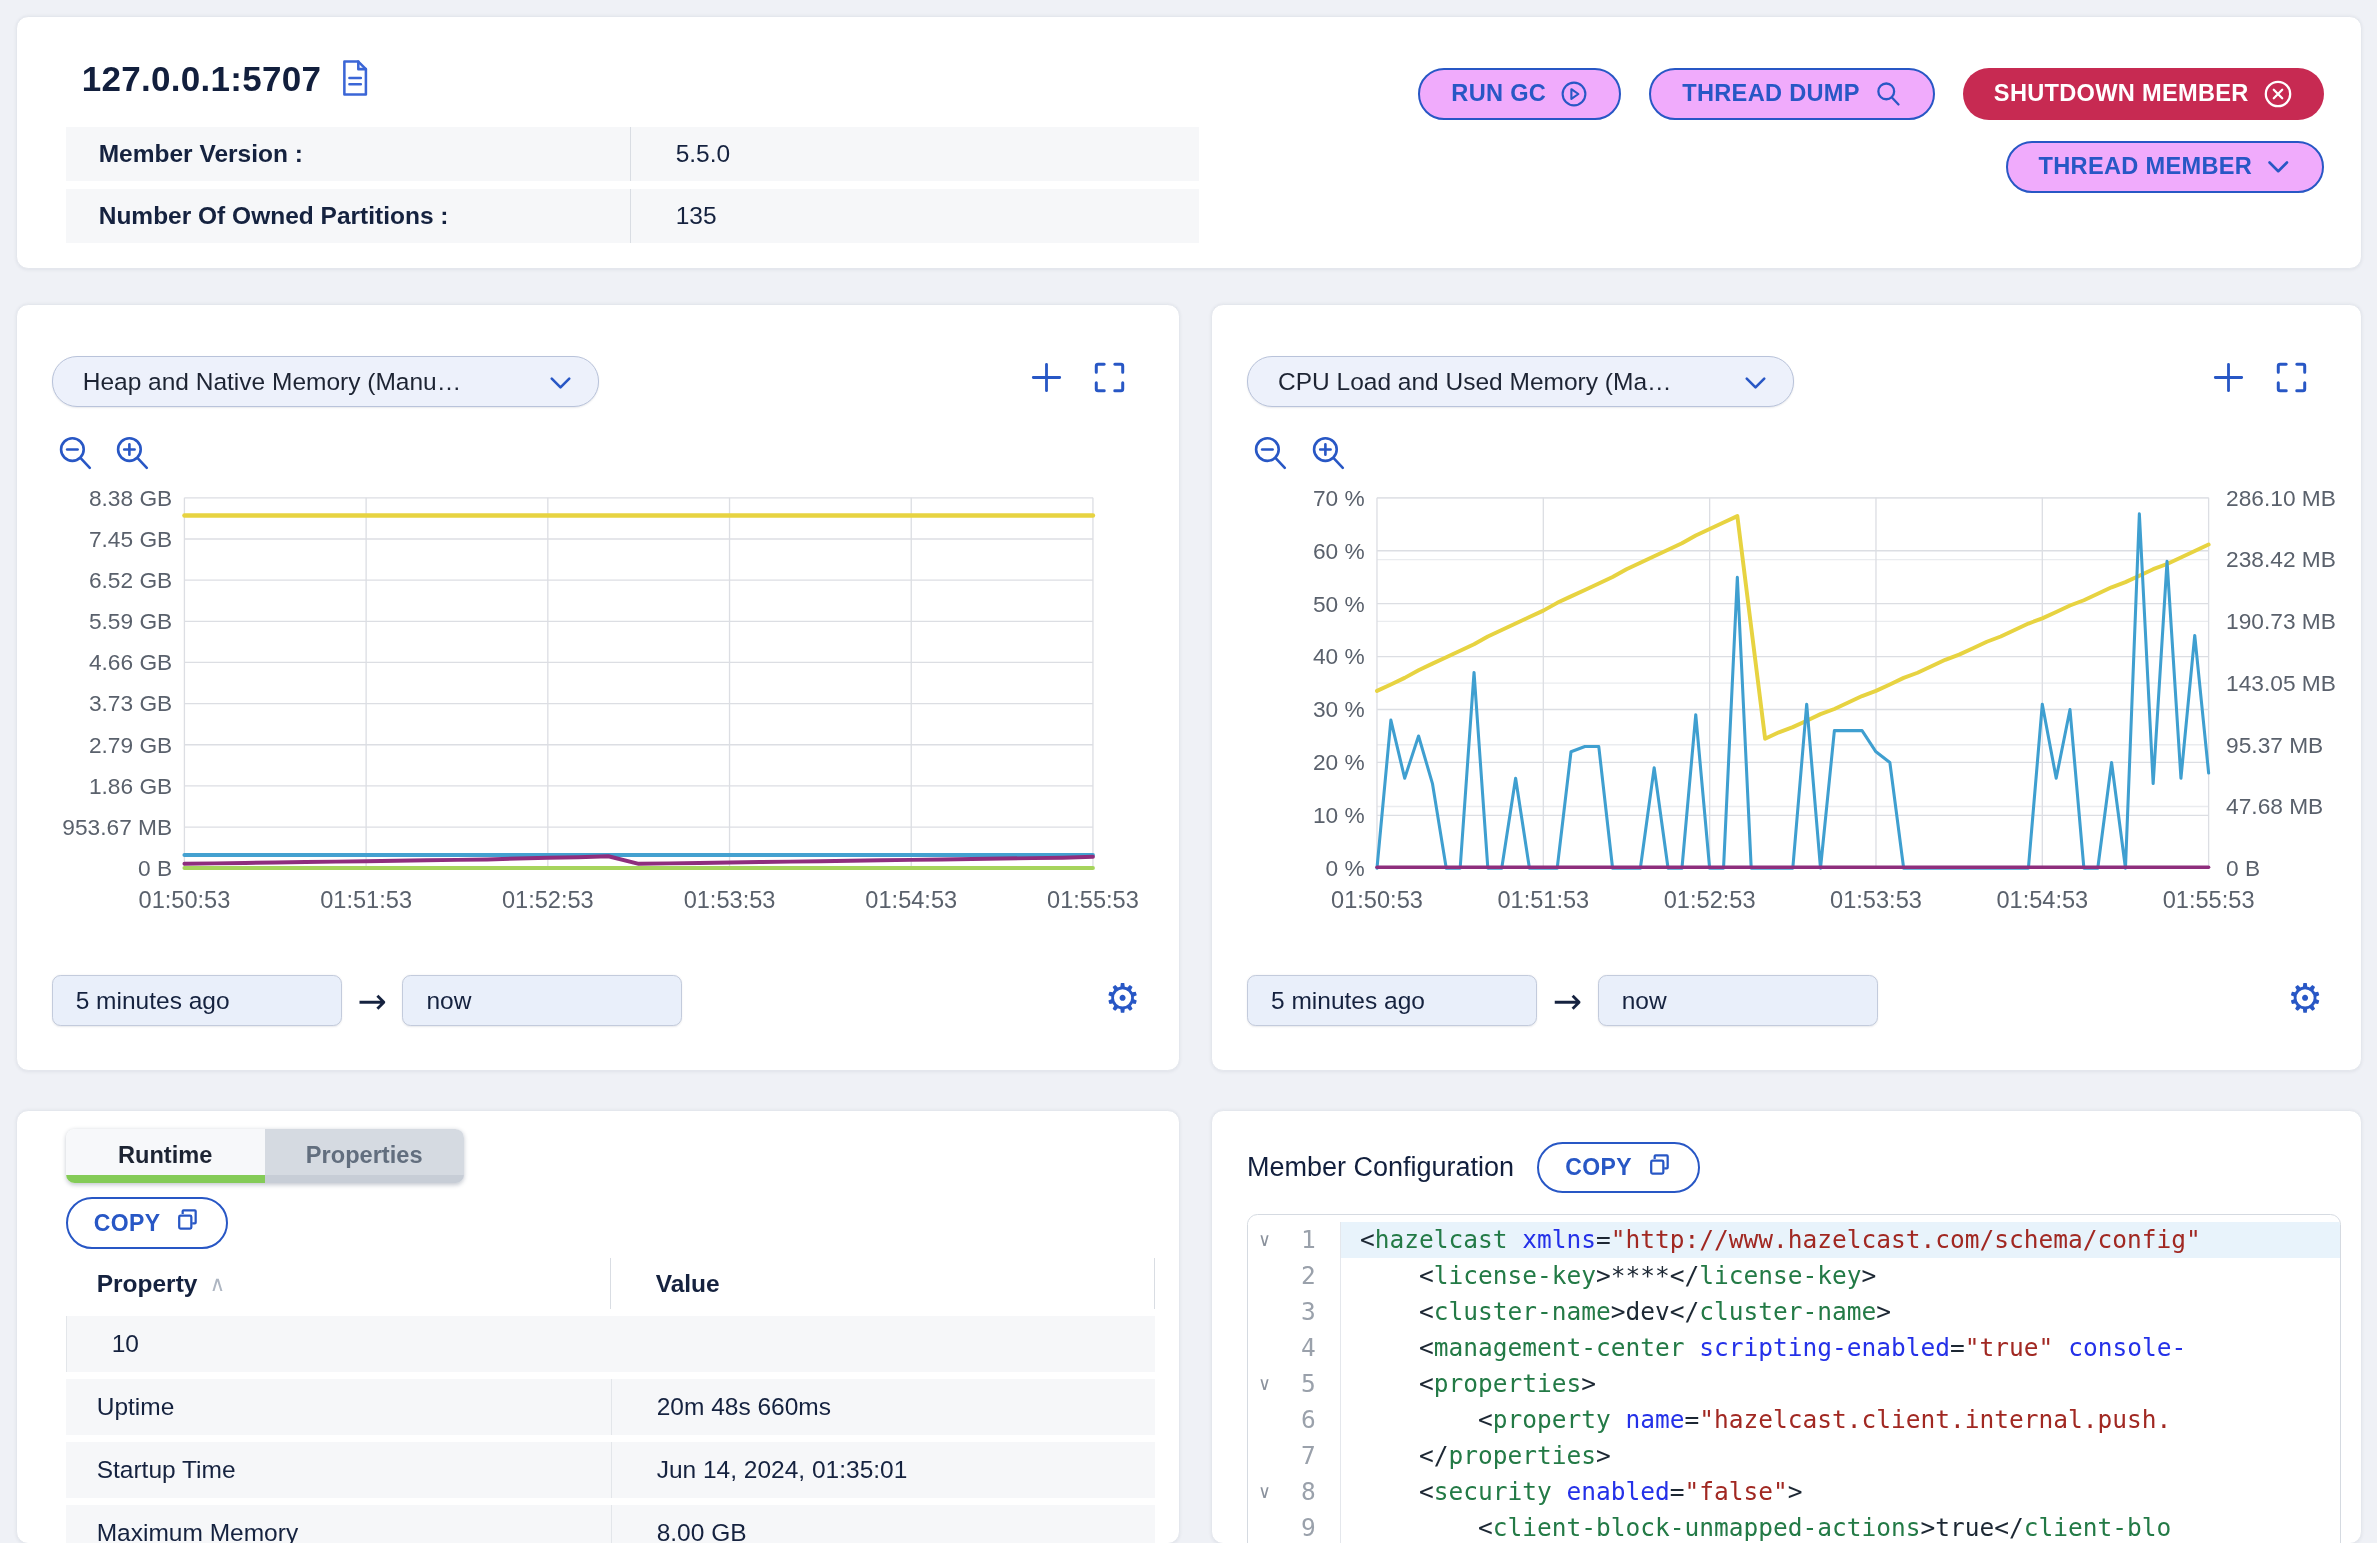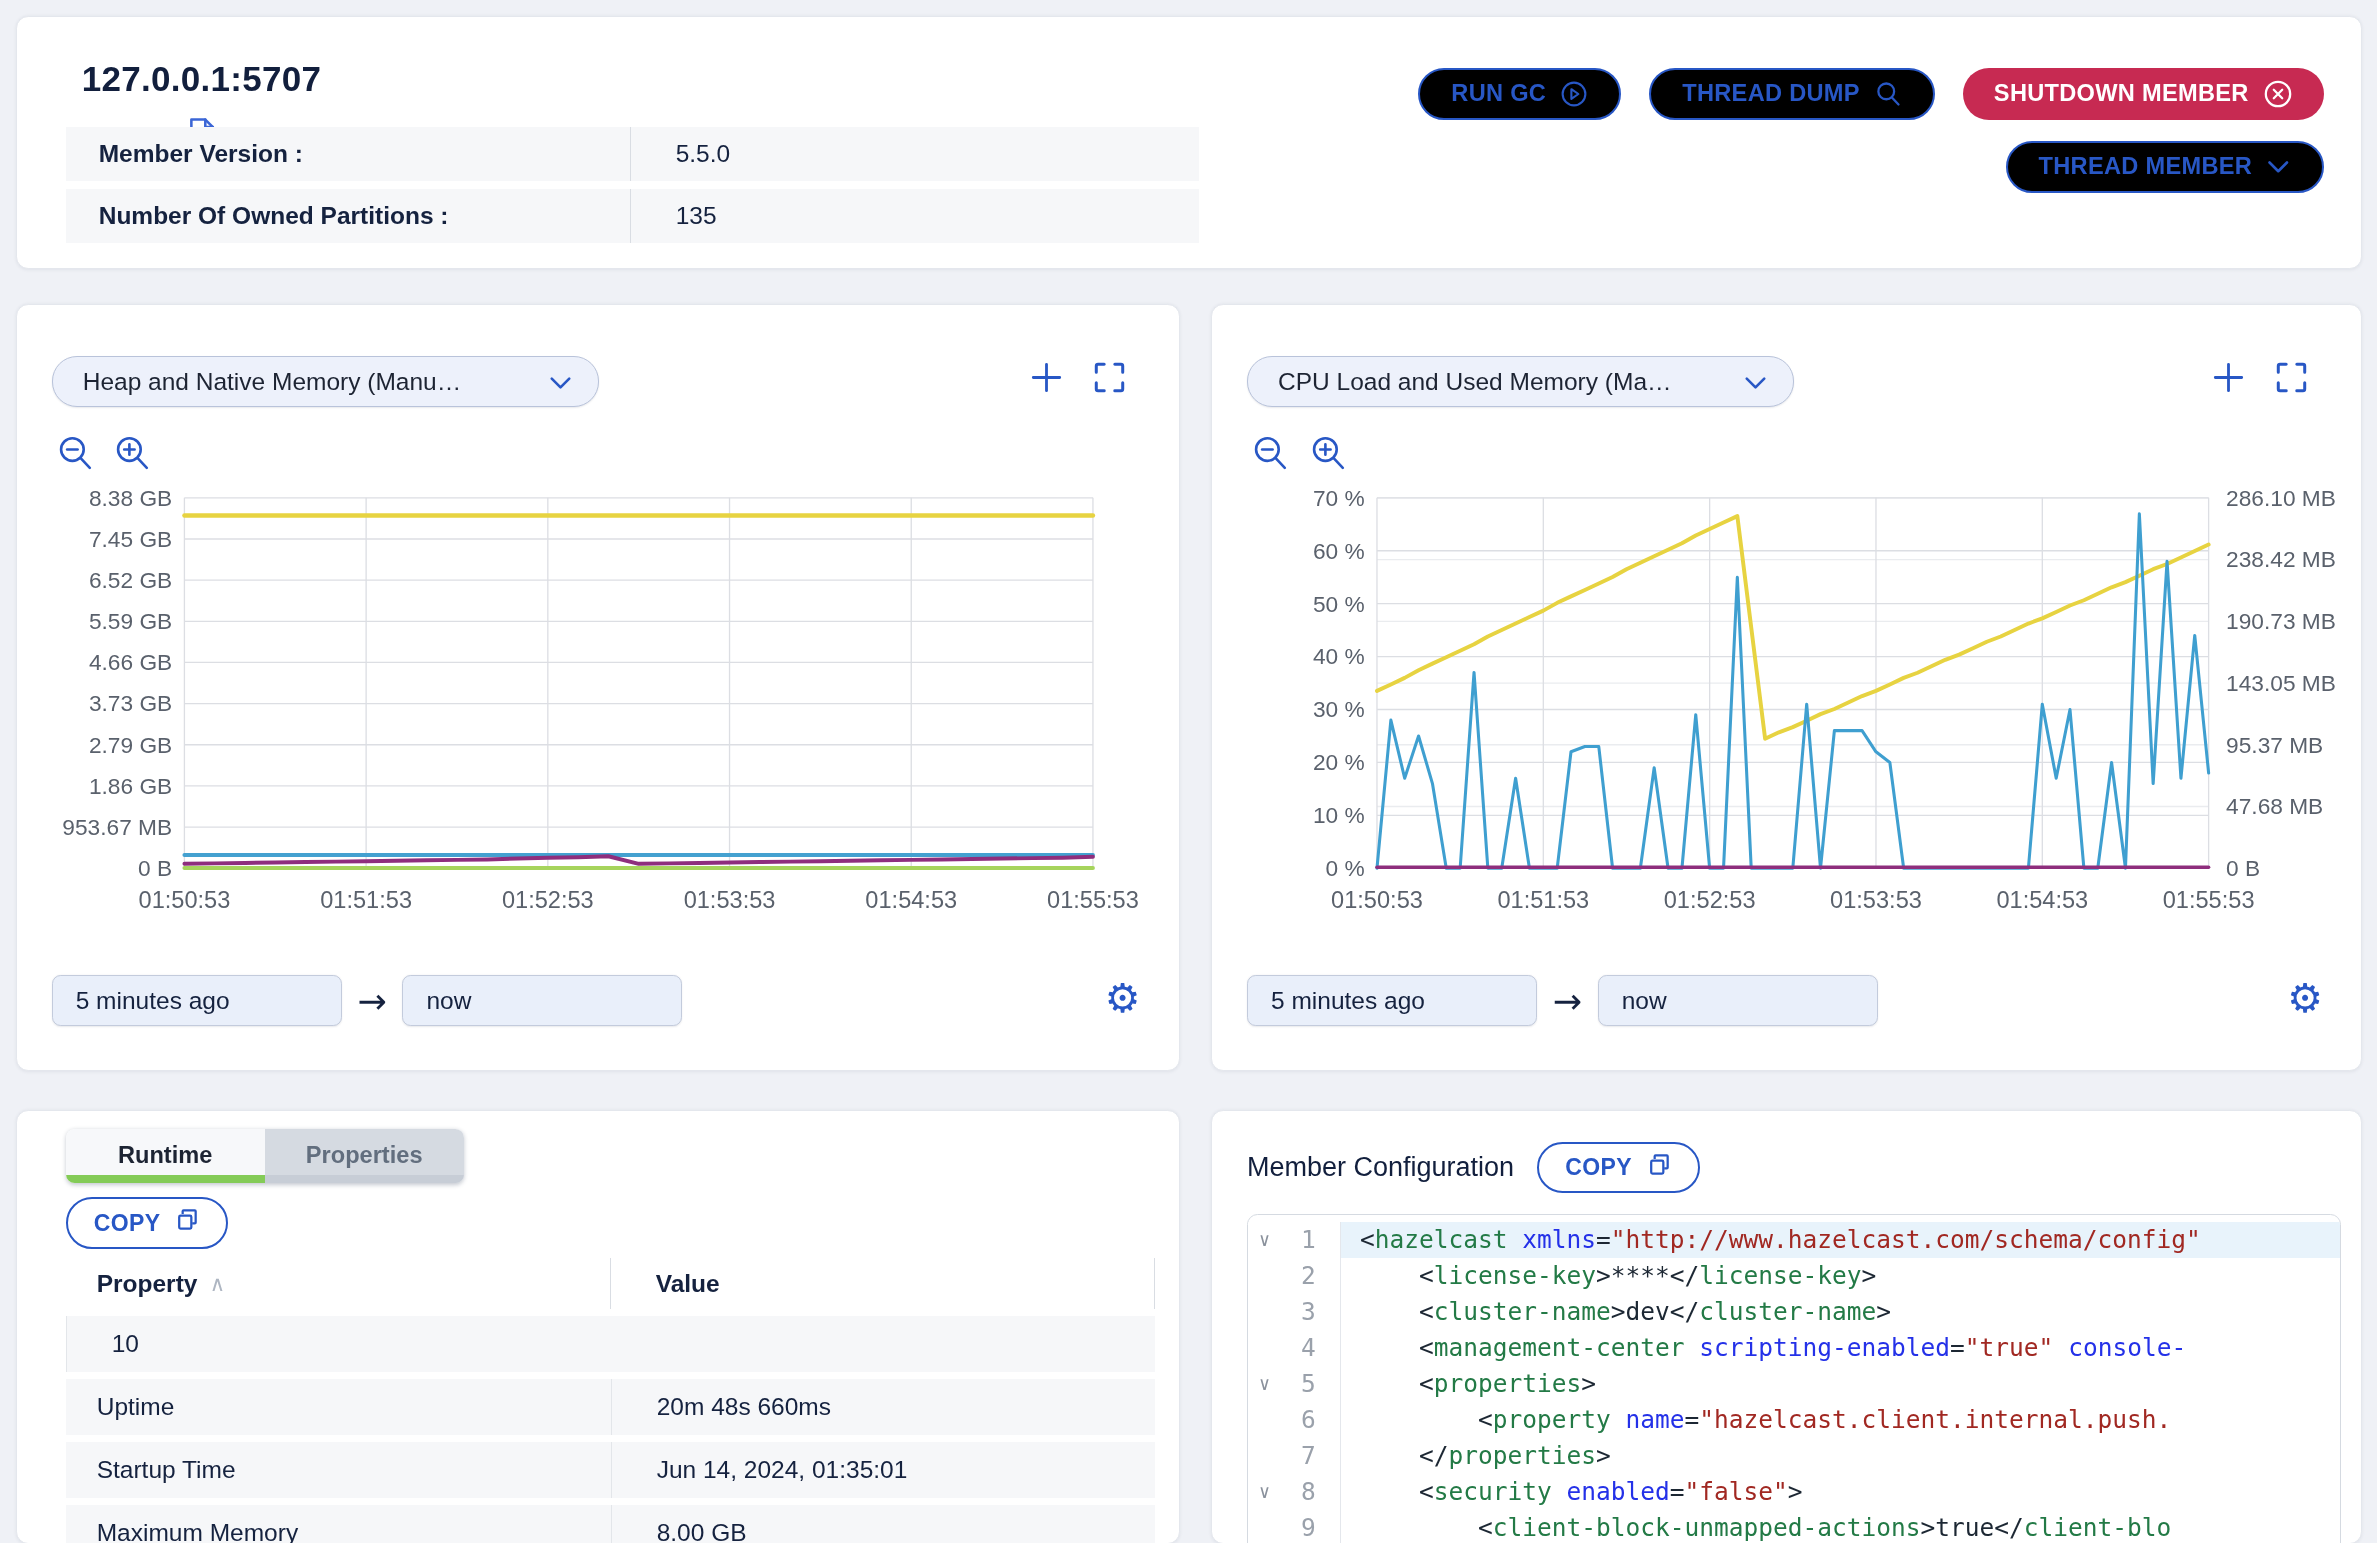--- a/index.html
+++ b/index.html
@@ -4,30 +4,30 @@
 <style>
   * { margin:0; padding:0; box-sizing:border-box; }
   html,body { width:2377px; height:1544px; overflow:hidden; }
   body { background:#eff1f6; font-family:"Liberation Sans", sans-serif; color:#15223f; position:relative; }
 
   .panel { position:absolute; background:#fff; border:0.9px solid #e4e7ed; border-radius:12.2px;
            box-shadow:0 0.9px 3.5px rgba(25,39,70,.07); }
 
   
   #top-panel { left:15.7px; top:15.7px; width:2346px; height:253px; }
-  .member-title-row { position:absolute; left:65px; top:42px; display:flex; align-items:center; gap:18px;flex-direction:column; }
+  .member-title-row { position:absolute; left:65px; top:42px; display:flex; align-items:center; gap:18px; }
   .member-title { font-size:35px; font-weight:700; color:#121f3d; letter-spacing:0.3px; }
   .info-table { position:absolute; left:49px; top:110px; width:1133px; }
   .info-row { height:54px; background:#f6f7f9; display:flex; align-items:center; margin-bottom:8.7px; }
   .info-label { width:564px; padding-left:33px; font-weight:700; font-size:24.5px; }
   .info-value { flex:1; padding-left:45px; font-size:24.5px; border-left:1.7px solid #d9dde3; height:100%; display:flex; align-items:center; }
   .actions { position:absolute; right:37px; top:51px; display:flex; flex-direction:column; align-items:flex-end; gap:21px; }
   .actions-row { display:flex; gap:28px; }
   .btn { height:52px; border-radius:26px; display:inline-flex; align-items:center; gap:14px;
-         padding:0 31px; font-size:23.6px; font-weight:600; letter-spacing:0.3px; cursor:pointer; background:#000000; }
+         padding:0 31px; font-size:23.6px; font-weight:600; letter-spacing:0.3px; cursor:pointer; background:#f0abfc; }
   .btn-outline { border:2.2px solid #2857c5; color:#2857c5; }
   .btn-danger { border:none; background:#c72a52; color:#fff; }
   .btn svg { display:block; }
 
   
   #heap-panel { left:15.7px; top:304px; width:1164px; height:767px; }
   #cpu-panel  { left:1211px; top:304px; width:1151px; height:767px; }
   .selector { position:absolute; left:35px; top:51px; height:51px; width:547px; border-radius:25px;
               background:#edf1fb; border:1.3px solid #b9c3da; display:flex; align-items:center;
               justify-content:space-between; padding:0 26px 0 30px; font-size:24.5px; color:#1d2433;

